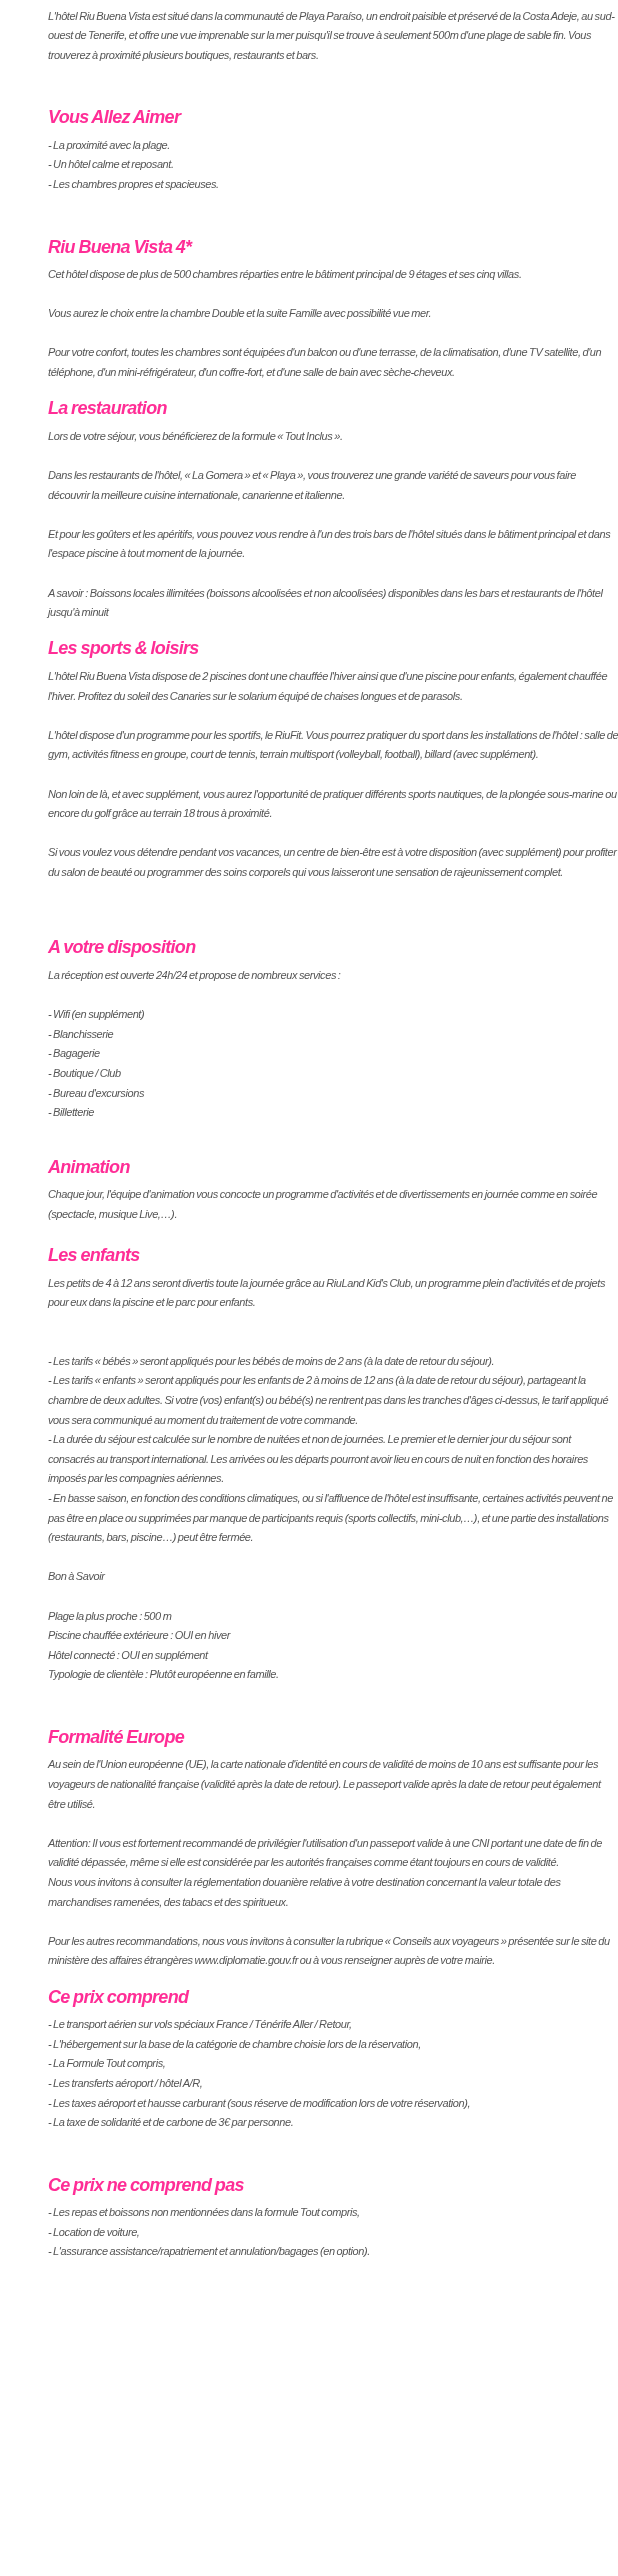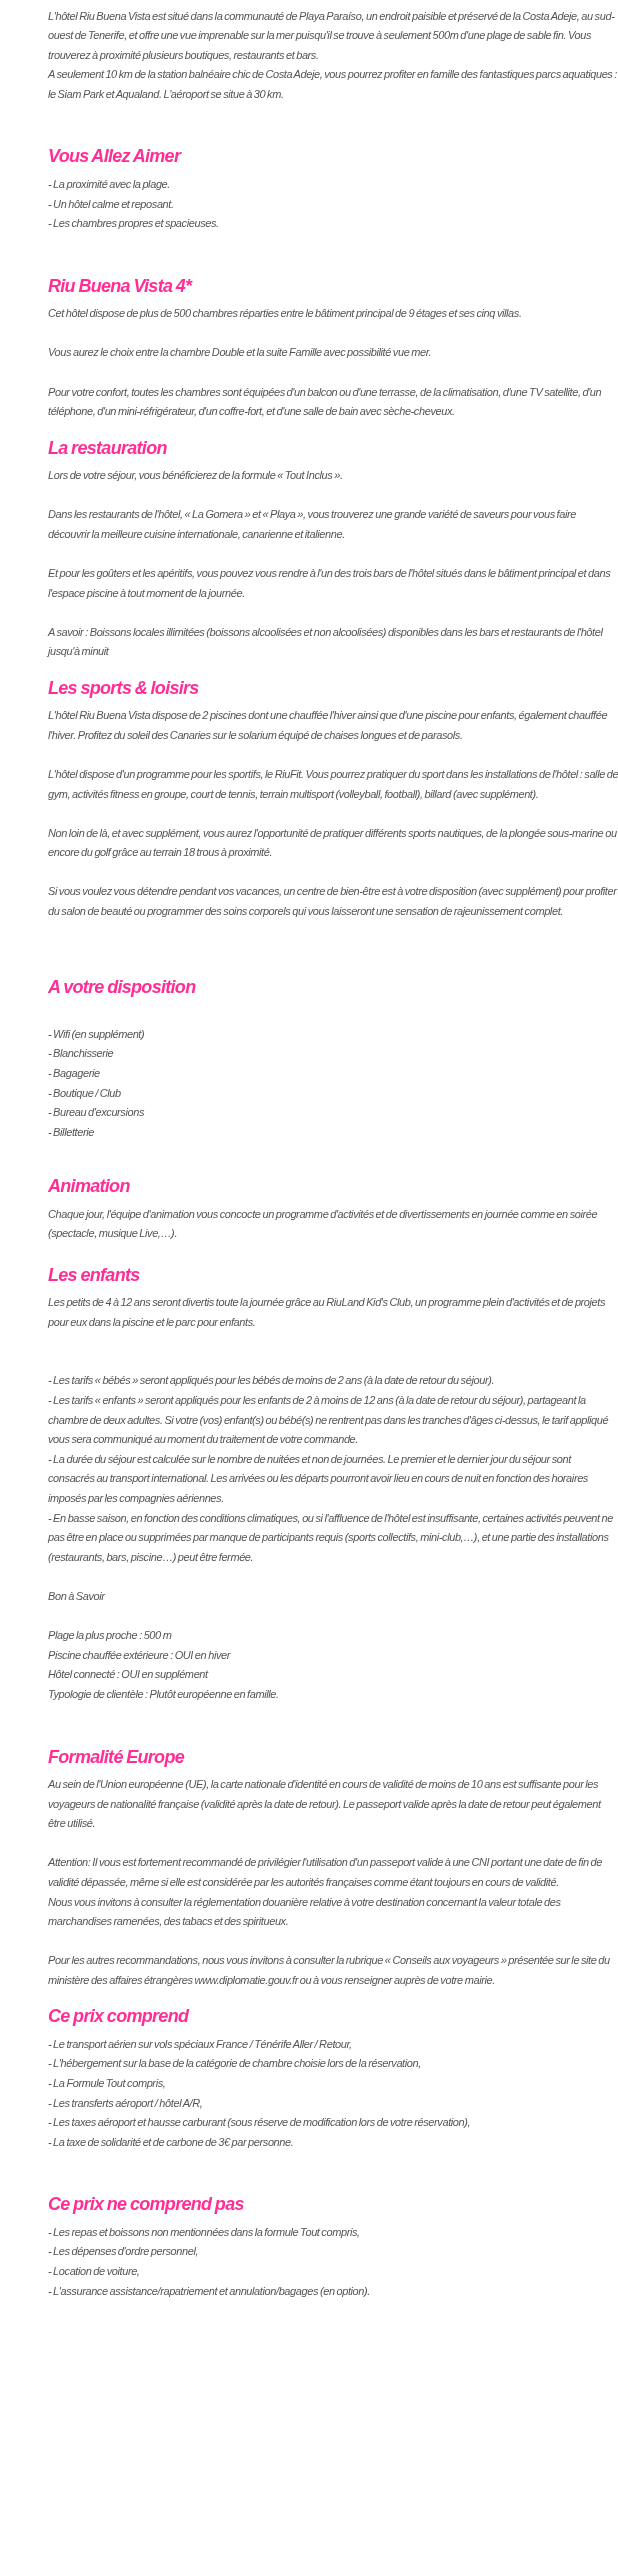--- a/index.html
+++ b/index.html
@@ -39,21 +39,20 @@
     .section { }
     .list-line { margin: 0; }
   </style>
 </head>
 <body>
 
 <div class="page">
 
   <div class="section">
     <p>L'hôtel Riu Buena Vista est situé dans la communauté de Playa Paraíso, un endroit paisible et préservé de la Costa Adeje, au sud-ouest de Tenerife, et offre une vue imprenable sur la mer puisqu'il se trouve à seulement 500m d'une plage de sable fin. Vous trouverez à proximité plusieurs boutiques, restaurants et bars.</p>
-    <p>A seulement 10 km de la station balnéaire chic de Costa Adeje, vous pourrez profiter en famille des fantastiques parcs aquatiques : le Siam Park et Aqualand. L'aéroport se situe à 30 km.</p>
   </div>
 
   <div style="height:41px"></div>
 
   <div class="section">
     <h2>Vous Allez Aimer</h2>
     <p class="list-line">- La proximité avec la plage.</p>
     <p class="list-line">- Un hôtel calme et reposant.</p>
     <p class="list-line">- Les chambres propres et spacieuses.</p>
   </div>
@@ -92,20 +91,21 @@
     <div class="gap"></div>
     <p>Non loin de là, et avec supplément, vous aurez l'opportunité de pratiquer différents sports nautiques, de la plongée sous-marine ou encore du golf grâce au terrain 18 trous à proximité.</p>
     <div class="gap"></div>
     <p>Si vous voulez vous détendre pendant vos vacances, un centre de bien-être est à votre disposition (avec supplément) pour profiter du salon de beauté ou programmer des soins corporels qui vous laisseront une sensation de rajeunissement complet.</p>
   </div>
 
   <div style="height:54px"></div>
 
   <div class="section">
     <h2>A votre disposition</h2>
+    <p>La réception est ouverte 24h/24 et propose de nombreux services :</p>
     <div class="gap"></div>
     <p class="list-line">- Wifi (en supplément)</p>
     <p class="list-line">- Blanchisserie</p>
     <p class="list-line">- Bagagerie</p>
     <p class="list-line">- Boutique / Club</p>
     <p class="list-line">- Bureau d'excursions</p>
     <p class="list-line">- Billetterie</p>
   </div>
 
   <div style="height:33px"></div>
@@ -161,19 +161,18 @@
     <p class="list-line">- Les transferts aéroport / hôtel A/R,</p>
     <p class="list-line">- Les taxes aéroport et hausse carburant (sous réserve de modification lors de votre réservation),</p>
     <p class="list-line">- La taxe de solidarité et de carbone de 3€ par personne.</p>
   </div>
 
   <div style="height:41px"></div>
 
   <div class="section">
     <h2>Ce prix ne comprend pas</h2>
     <p class="list-line">- Les repas et boissons non mentionnées dans la formule Tout compris,</p>
-    <p class="list-line">- Les dépenses d'ordre personnel,</p>
     <p class="list-line">- Location de voiture,</p>
     <p class="list-line">- L'assurance assistance/rapatriement et annulation/bagages (en option).</p>
   </div>
 
 </div>
 
 
 </body></html>

